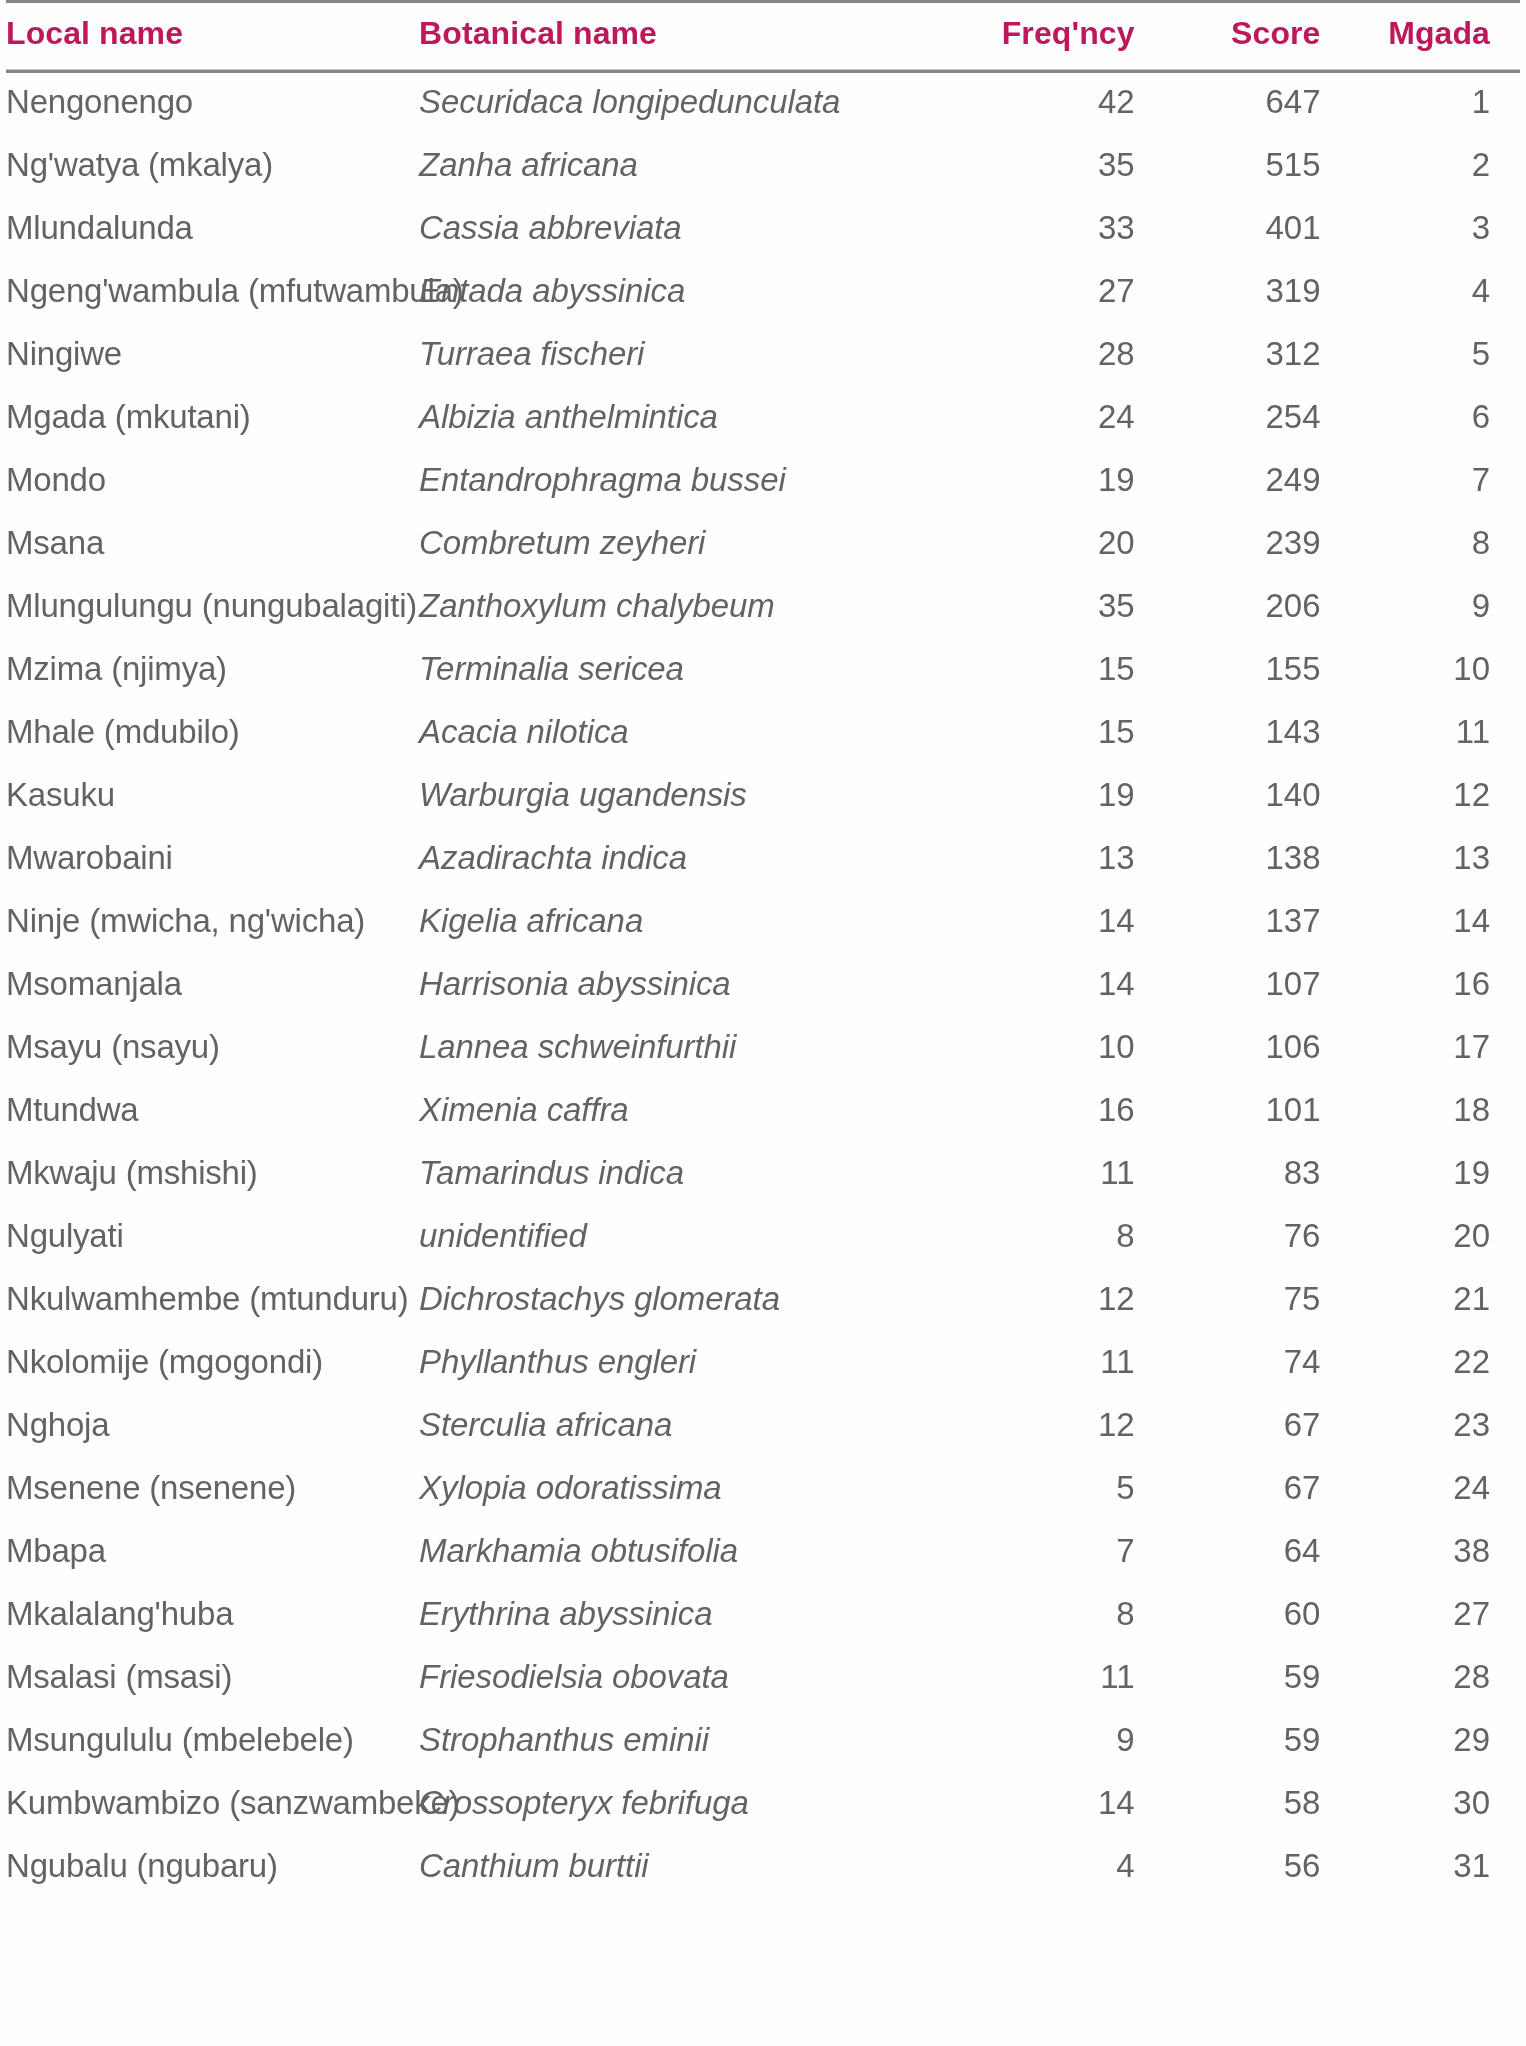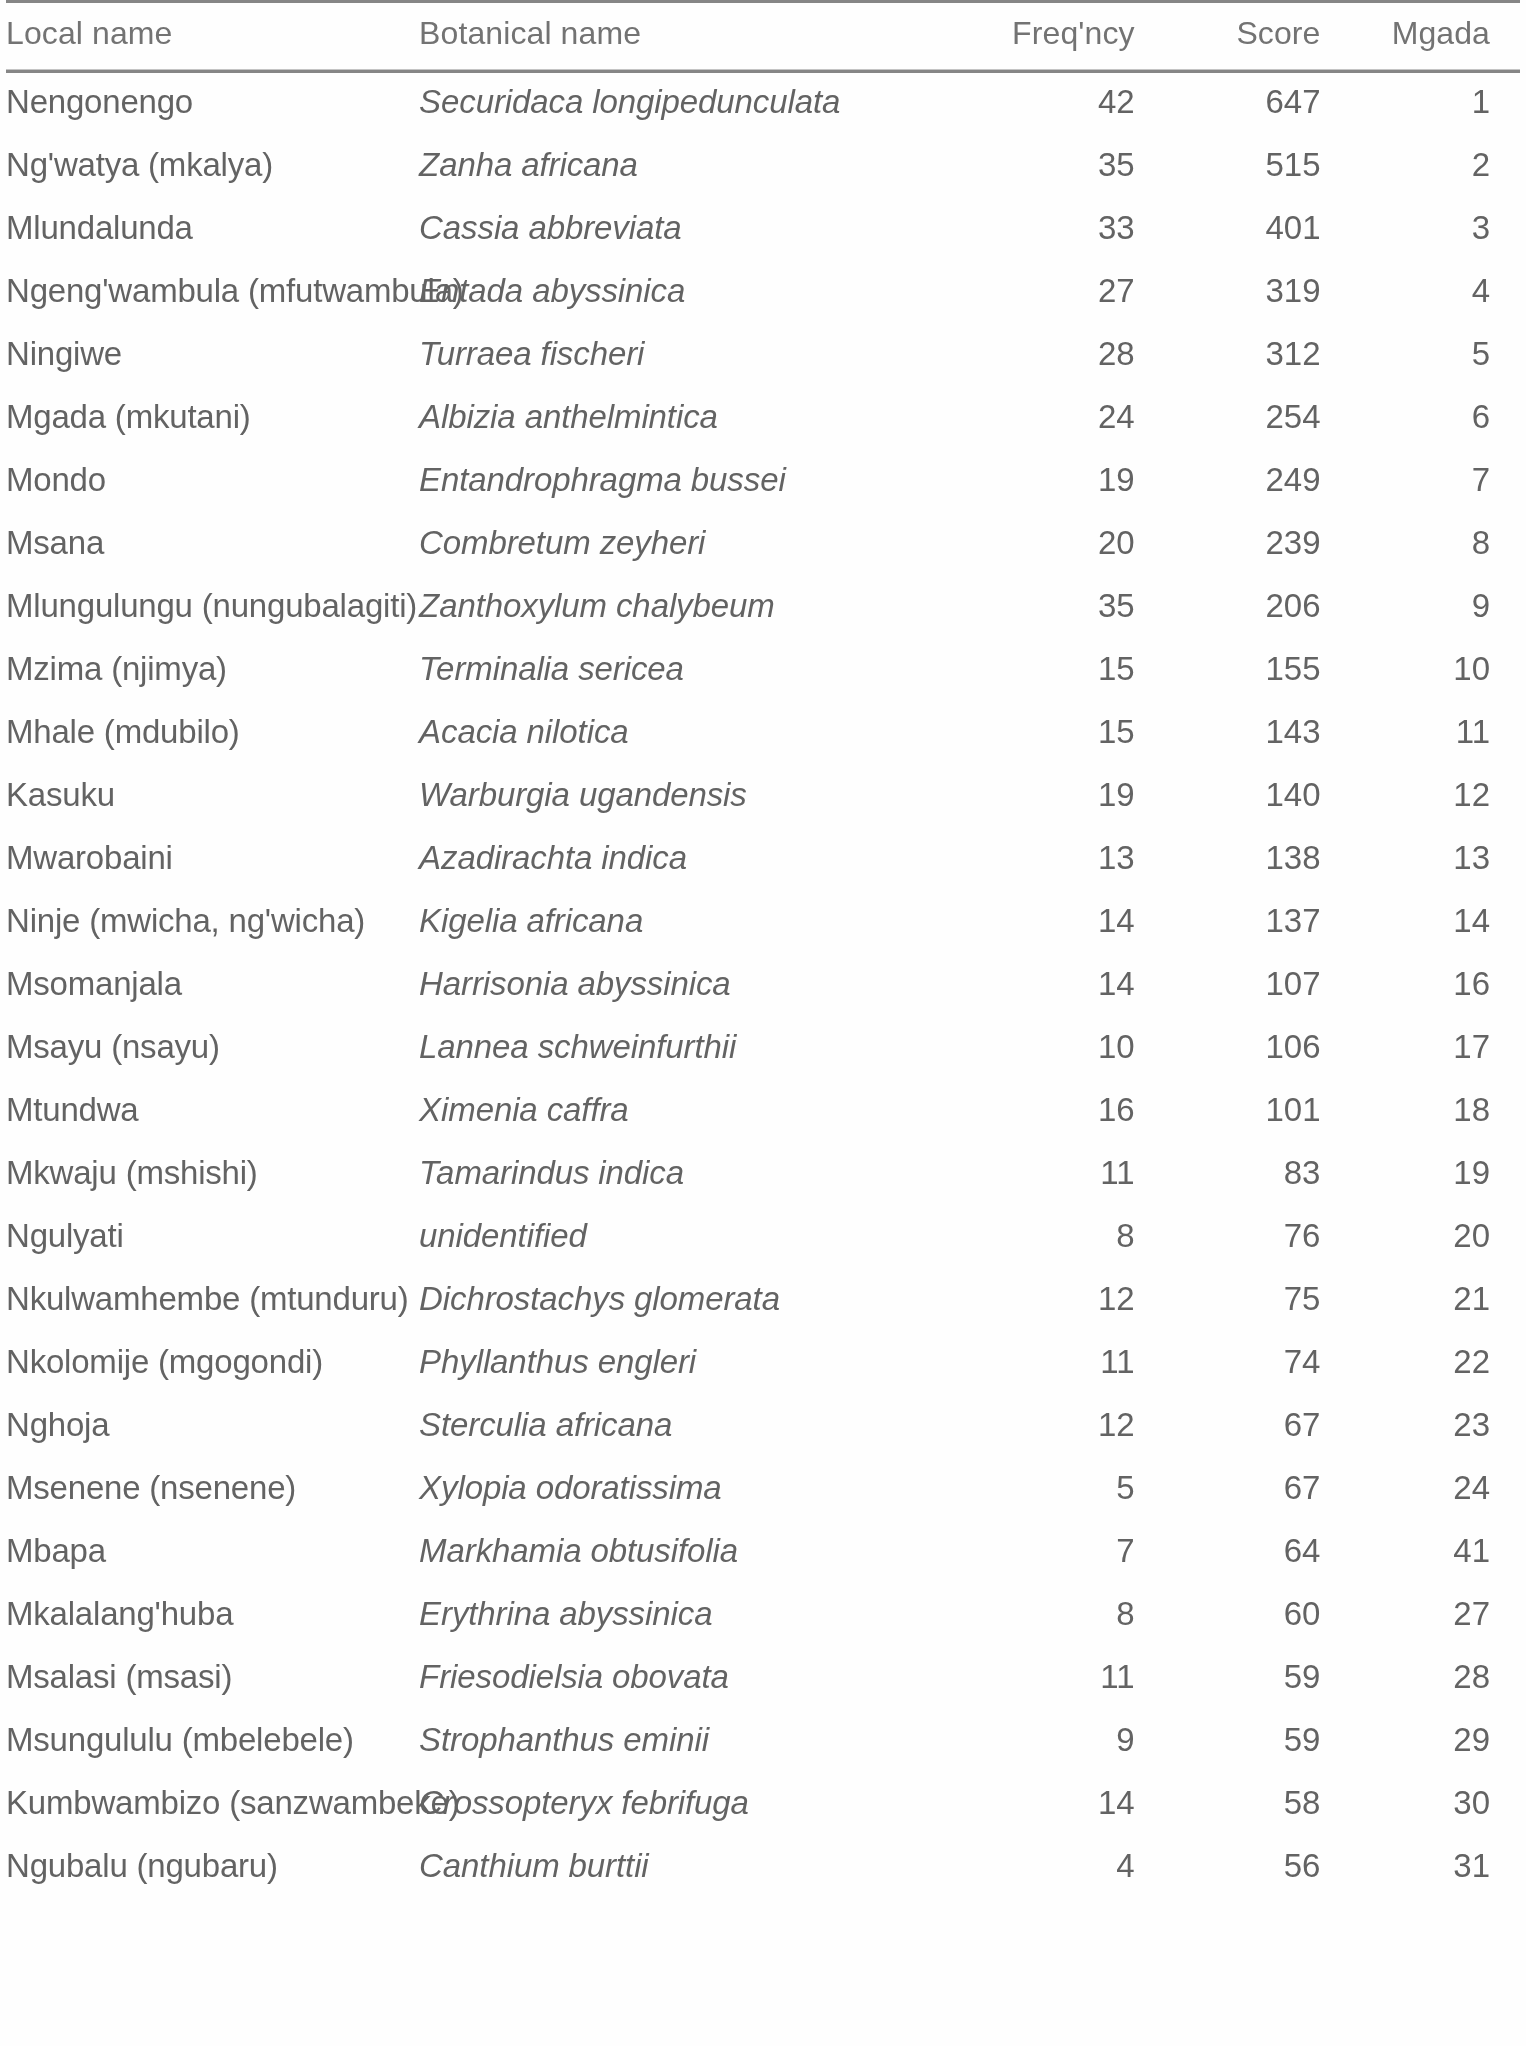--- a/index.html
+++ b/index.html
@@ -23,23 +23,23 @@
     border-collapse:collapse;
     table-layout:fixed;
   }
   col.c-local{width:400px;}
   col.c-bot{width:518px;}
   col.c-freq{width:200px;}
   col.c-score{width:180px;}
   col.c-rank{width:168px;}
 
   thead th{
-    font-weight:400;
+    font-weight:700;
     font-size:32px;
-    color:#737373;
+    color:#be185d;
     padding:12px 0 18px 0;
     vertical-align:bottom;
     letter-spacing:.1px;
     font-stretch:semi-condensed;
   }
   thead th.l{text-align:left;}
   thead th.r{text-align:right;padding-right:26px;}
   thead th.r.rank{padding-right:30px;}
 
   
@@ -263,21 +263,21 @@
           <td class="bot">Xylopia odoratissima</td>
           <td class="num">5</td>
           <td class="num">67</td>
           <td class="num rank">24</td>
         </tr>
         <tr>
           <td class="local">Mbapa</td>
           <td class="bot">Markhamia obtusifolia</td>
           <td class="num">7</td>
           <td class="num">64</td>
-          <td class="num rank">41</td>
+          <td class="num rank">38</td>
         </tr>
         <tr>
           <td class="local">Mkalalang'huba</td>
           <td class="bot">Erythrina abyssinica</td>
           <td class="num">8</td>
           <td class="num">60</td>
           <td class="num rank">27</td>
         </tr>
         <tr>
           <td class="local">Msalasi (msasi)</td>

